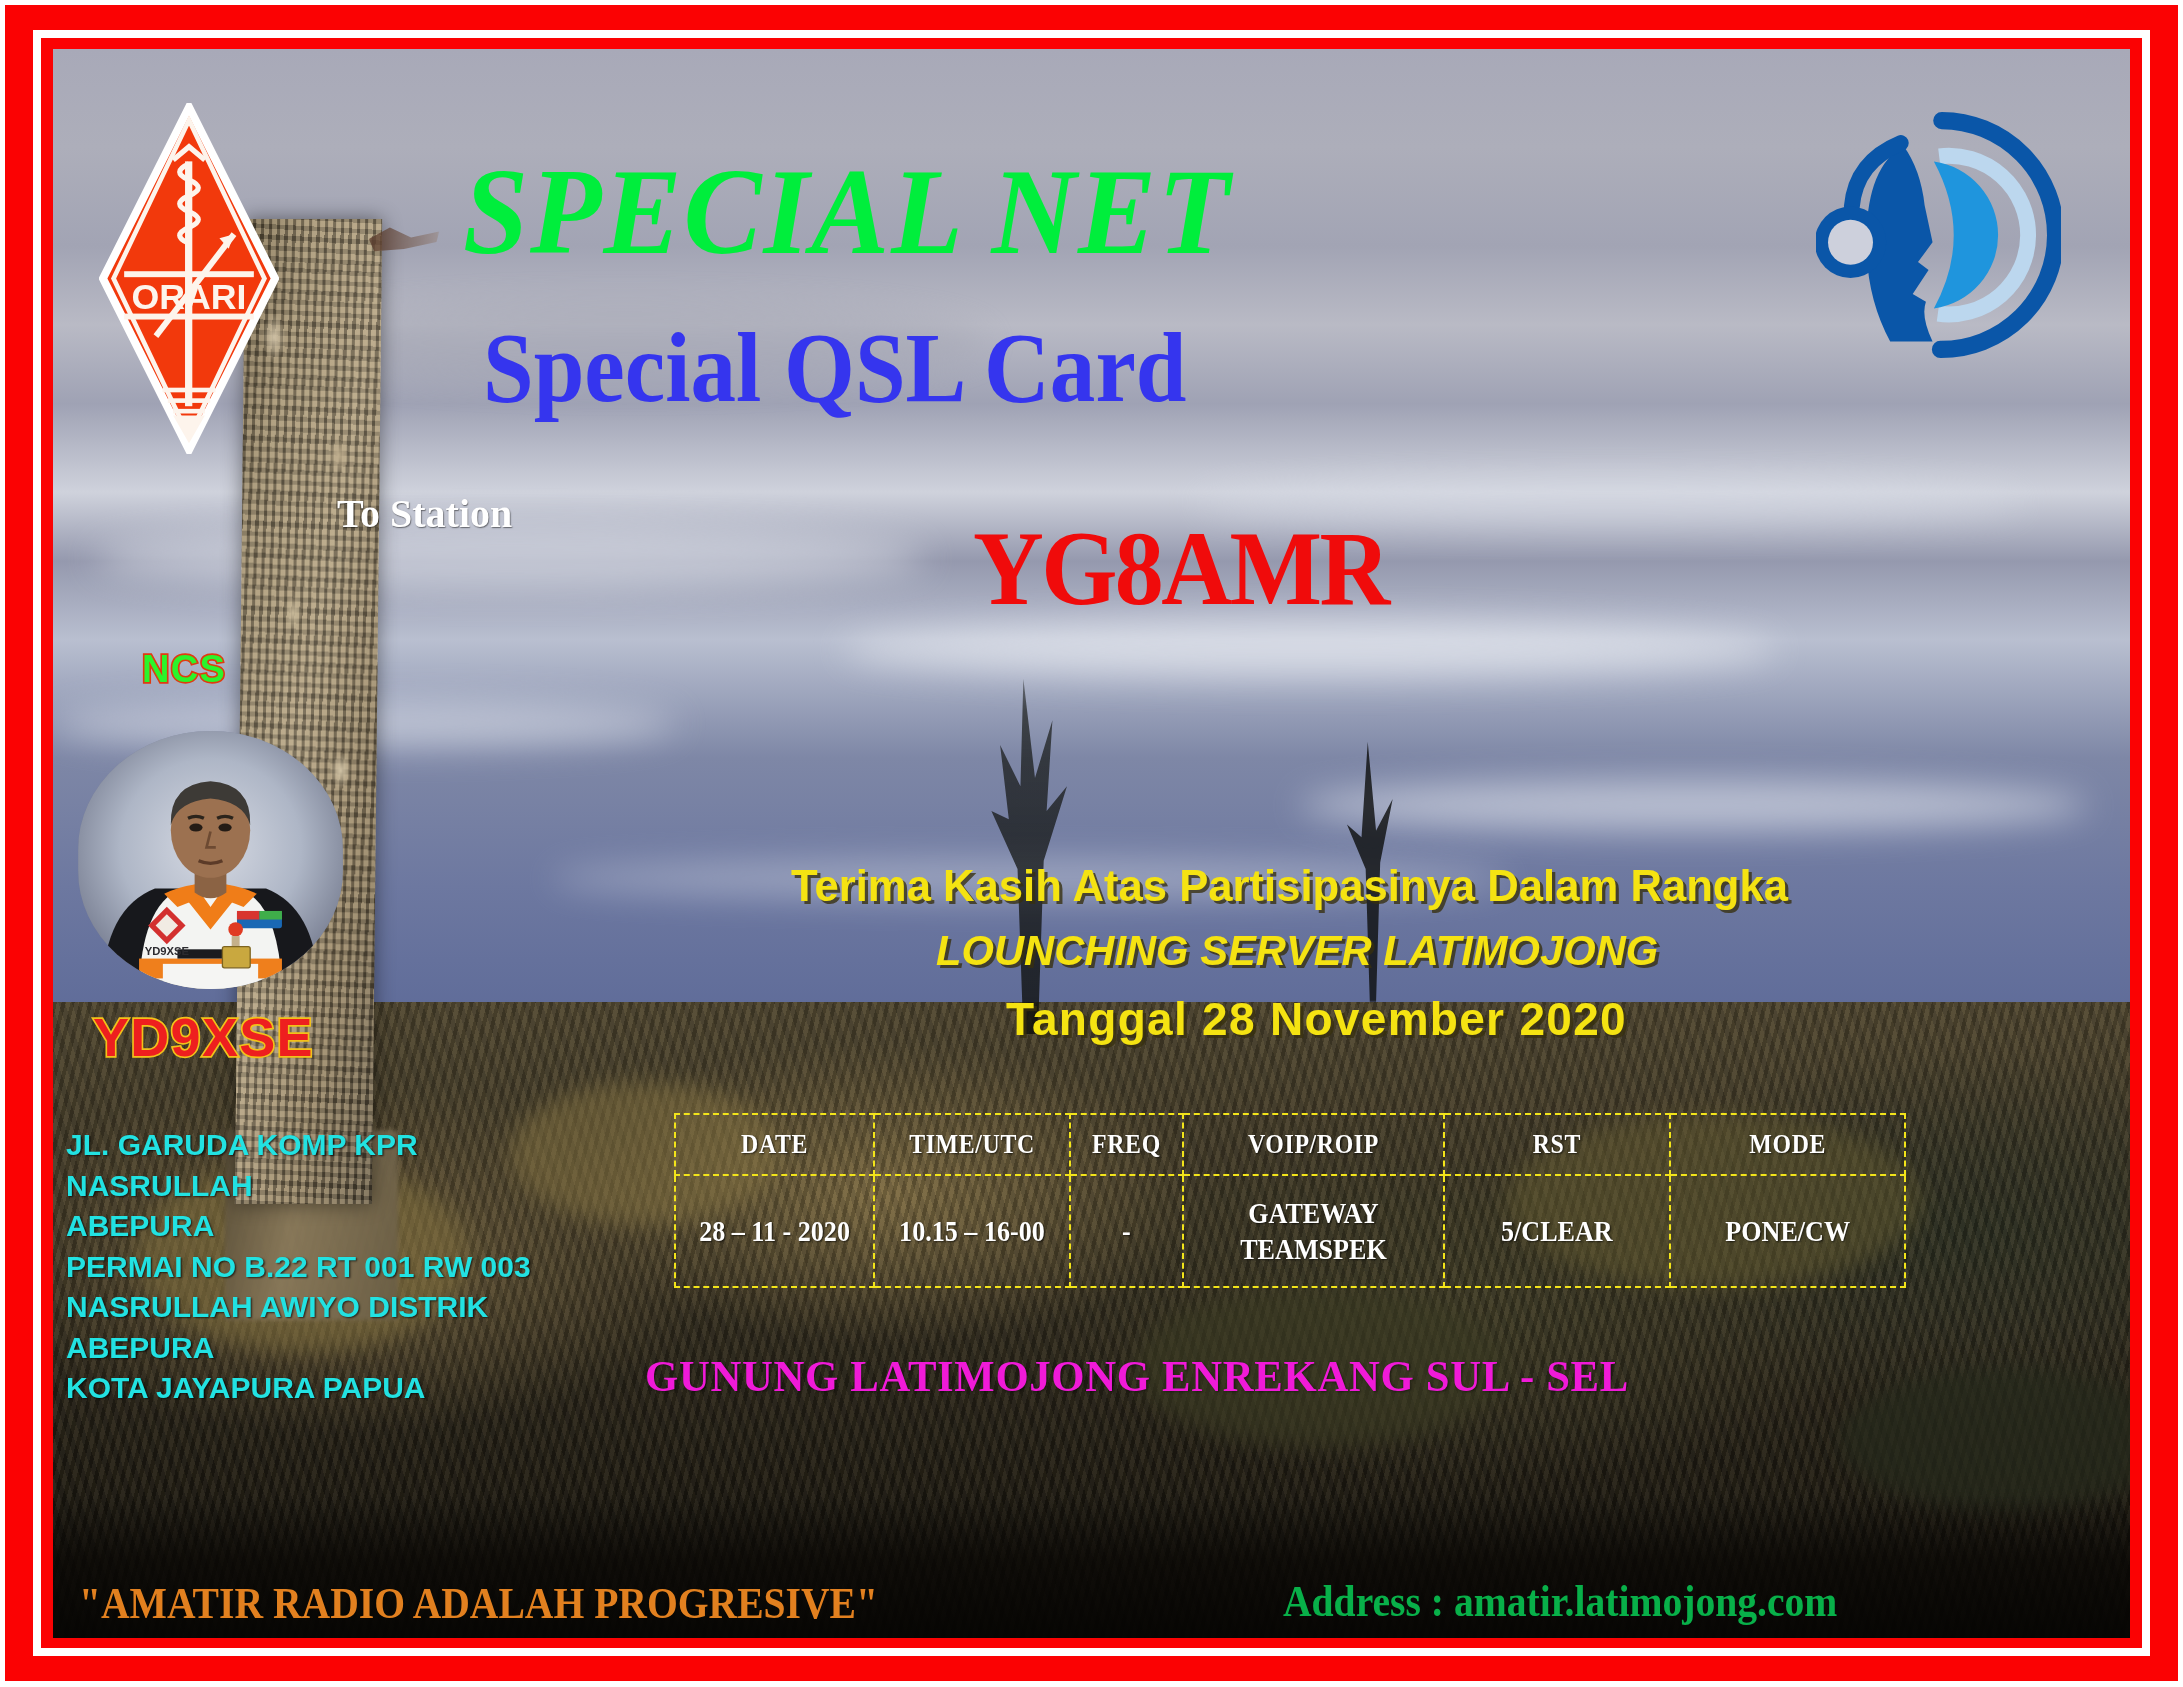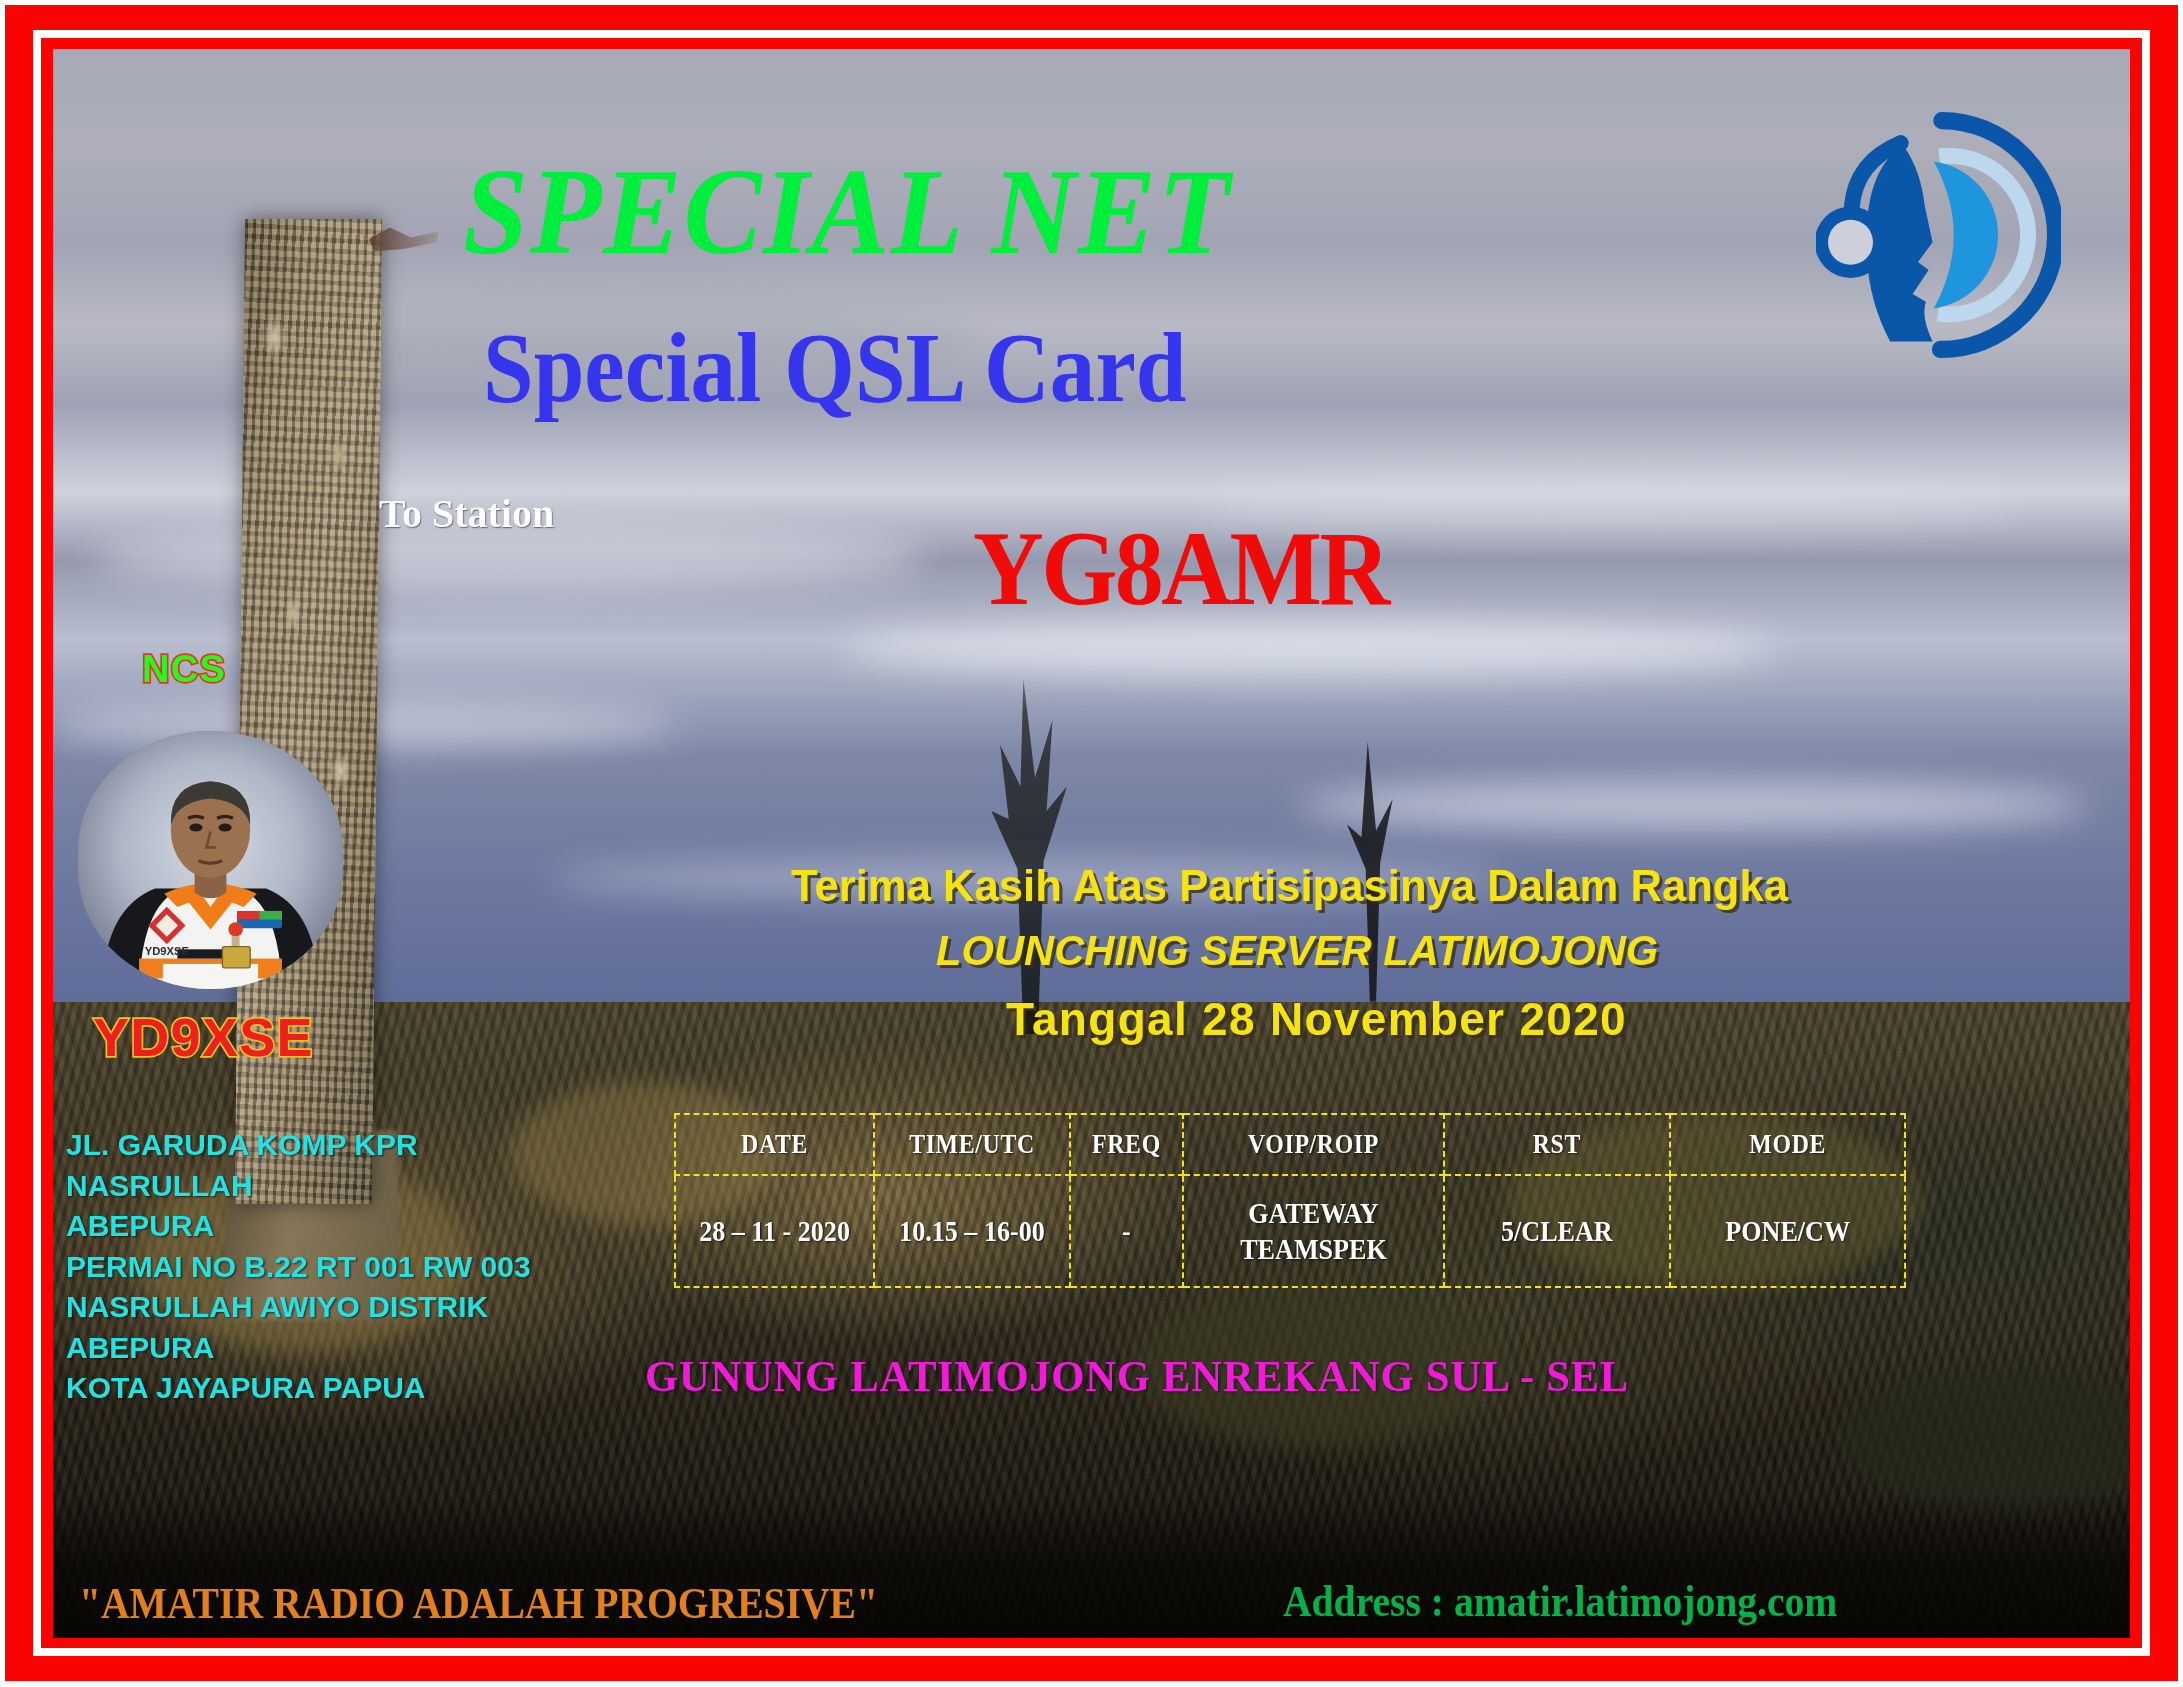--- a/index.html
+++ b/index.html
@@ -225,21 +225,20 @@
     color: #3535ee;
     font-family: "Liberation Serif", serif;
     transform: scaleX(0.92);
     transform-origin: left top;
   }
   #to-station {
     left: 337px; top: 490px;
     font-size: 40px; font-weight: bold;
     color: #ffffff;
     text-shadow: 0.7px 0.7px 1.3px rgba(0,0,0,.5);
-    padding-left: 42px;
   }
 
   
   #callsign {
     left: 973px; top: 509px;
     font-size: 99px; font-weight: bold;
     color: #f00b0b;
     font-family: "Liberation Serif", serif;
     letter-spacing: -2.6px;
     transform: scaleY(1.06) scaleX(0.99);
@@ -399,20 +398,44 @@
     <div class="monument-base"></div>
     <div class="monument"></div>
     <div class="mon-wisp"></div>
 
     <div class="tree"></div>
     <div class="tree2"></div>
 
     <div class="bottom-dark"></div>
   </div>
 
+  <div id="orari-logo">
+    <svg viewBox="0 0 272 530" xmlns="http://www.w3.org/2000/svg">
+      <polygon points="136,6 266,265 136,524 6,265" fill="#f2390c" stroke="#ffffff" stroke-width="12"></polygon>
+      <polygon points="136,26 250,265 136,504 22,265" fill="none" stroke="#fdf4ec" stroke-width="7"></polygon>
+
+      <rect x="130" y="88" width="11" height="370" fill="#fdf4ec"></rect>
+
+      <path d="M136 92 q-28 12 0 24 q28 12 0 24 q-28 12 0 24 q28 12 0 24 q-28 12 0 24" fill="none" stroke="#fdf4ec" stroke-width="8"></path>
+
+      <path d="M112 86 L136 66 L160 86" fill="none" stroke="#fdf4ec" stroke-width="8"></path>
+
+      <line x1="86" y1="352" x2="204" y2="198" stroke="#fdf4ec" stroke-width="9"></line>
+      <path d="M204 198 L182 204 L196 220 Z" fill="#fdf4ec"></path>
+
+      <rect x="38" y="254" width="196" height="9" fill="#fdf4ec"></rect>
+      <rect x="38" y="318" width="196" height="9" fill="#fdf4ec"></rect>
+      <text x="136" y="311" text-anchor="middle" font-family="Liberation Sans, sans-serif" font-weight="bold" font-size="54" fill="#fdf4ec">ORARI</text>
+
+      <rect x="96" y="430" width="80" height="7" fill="#fdf4ec"></rect>
+      <rect x="104" y="446" width="64" height="7" fill="#fdf4ec"></rect>
+      <rect x="112" y="462" width="48" height="7" fill="#fdf4ec"></rect>
+      <polygon points="112,472 160,472 136,514" fill="#fdf4ec"></polygon>
+    </svg>
+  </div>
 
   <div id="radio-logo">
     <svg viewBox="0 0 370 390" xmlns="http://www.w3.org/2000/svg">
 
       <path d="M190 22 A173 173 0 1 1 188 368" fill="none" stroke="#0a56a8" stroke-width="26" stroke-linecap="round"></path>
 
       <path d="M186 76 A120 120 0 1 1 184 314" fill="none" stroke="#bcd7ee" stroke-width="24"></path>
 
       <path d="M178 84 A112 112 0 0 1 178 306 Q238 196 178 84 Z" fill="#1f95dd"></path>
 

